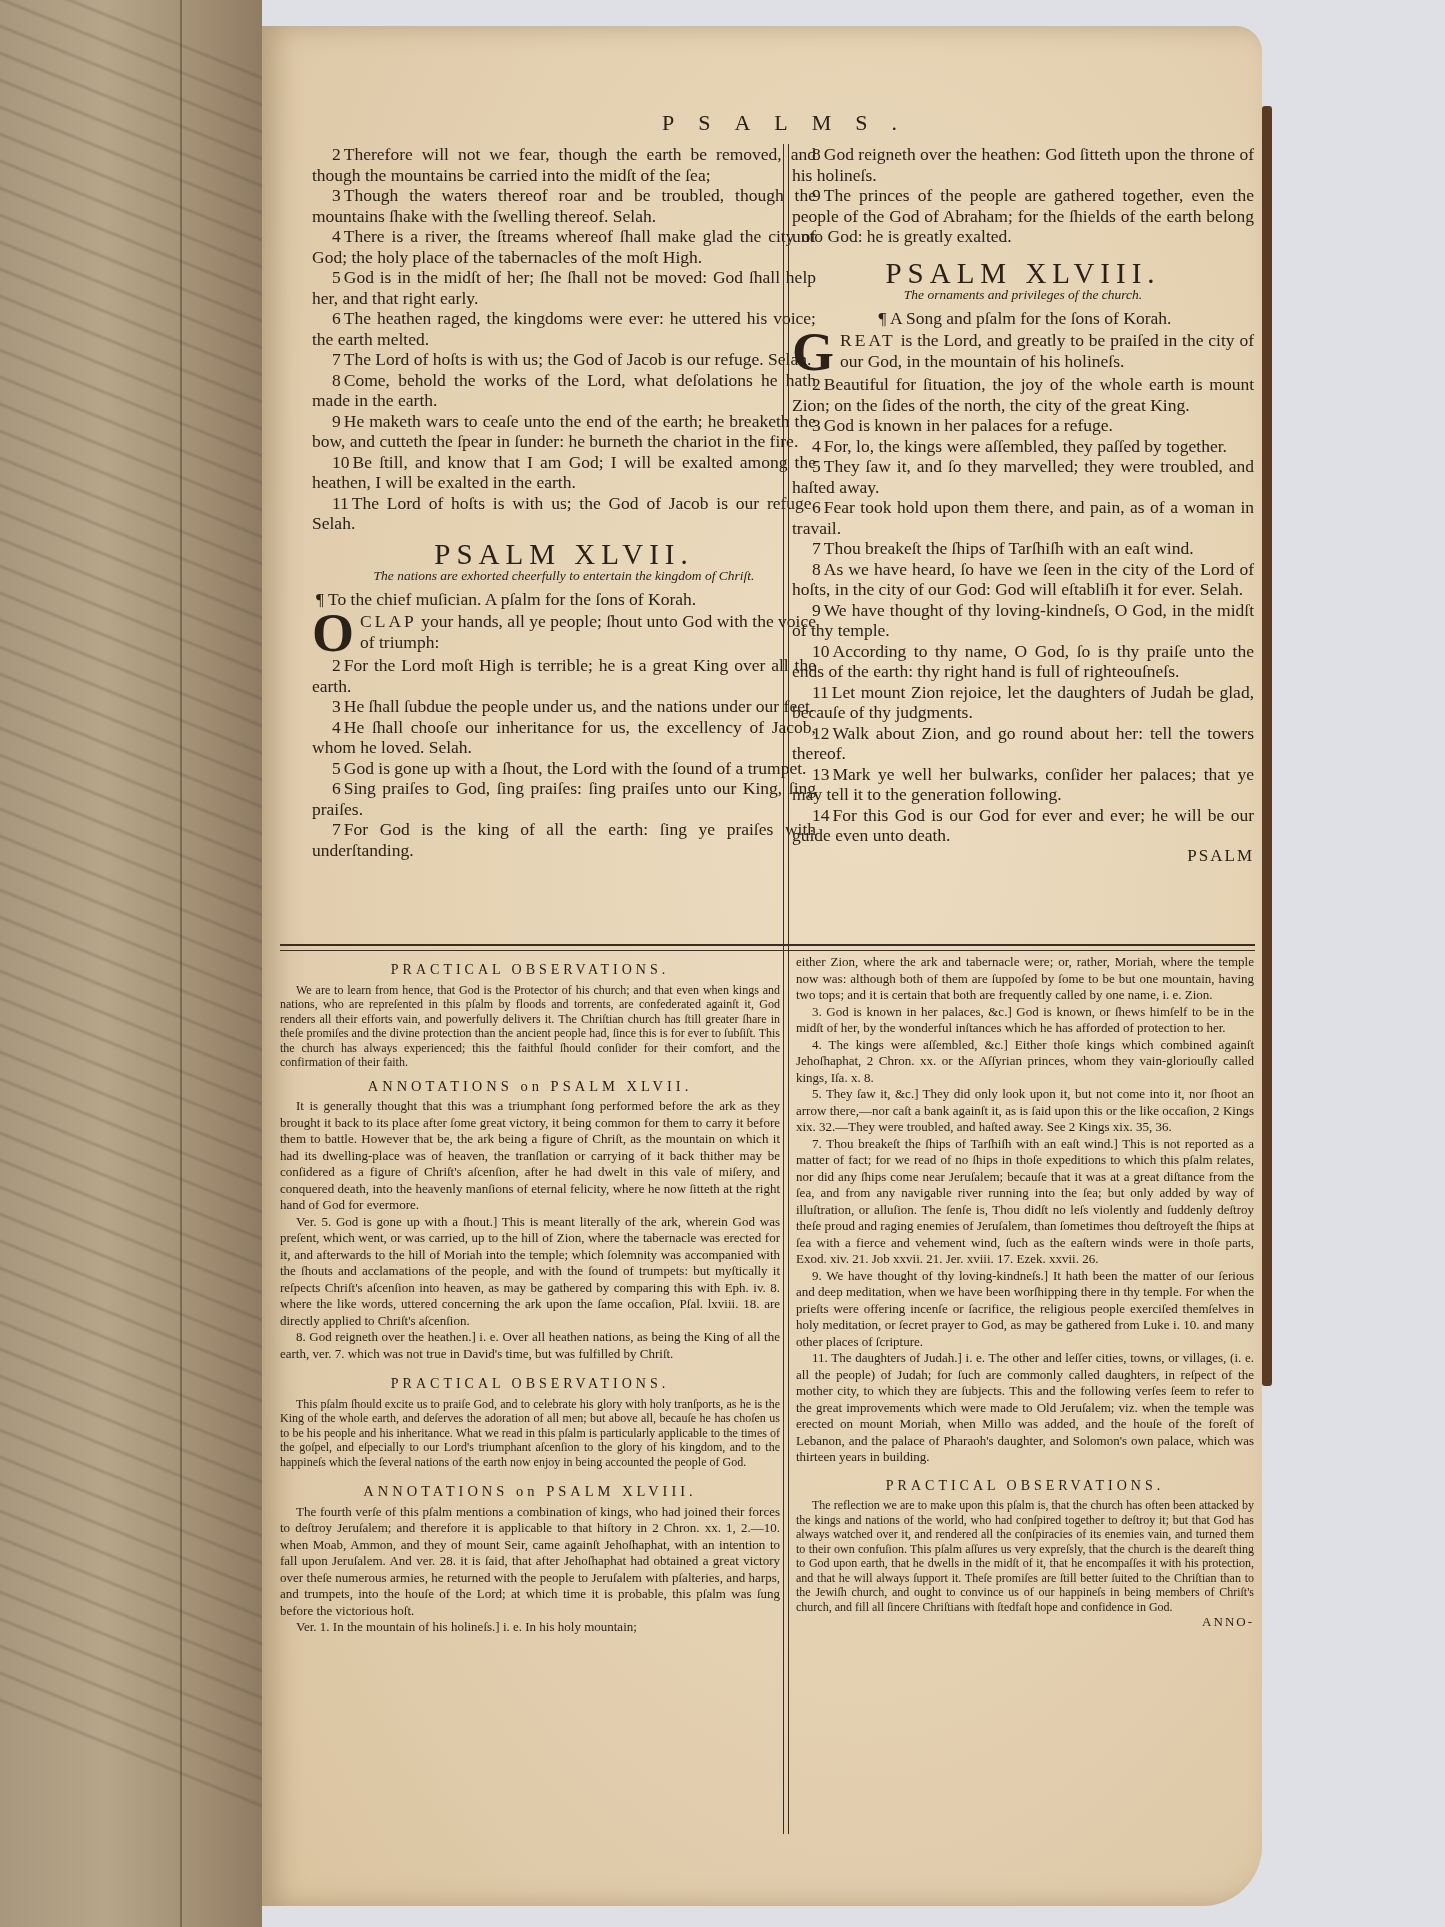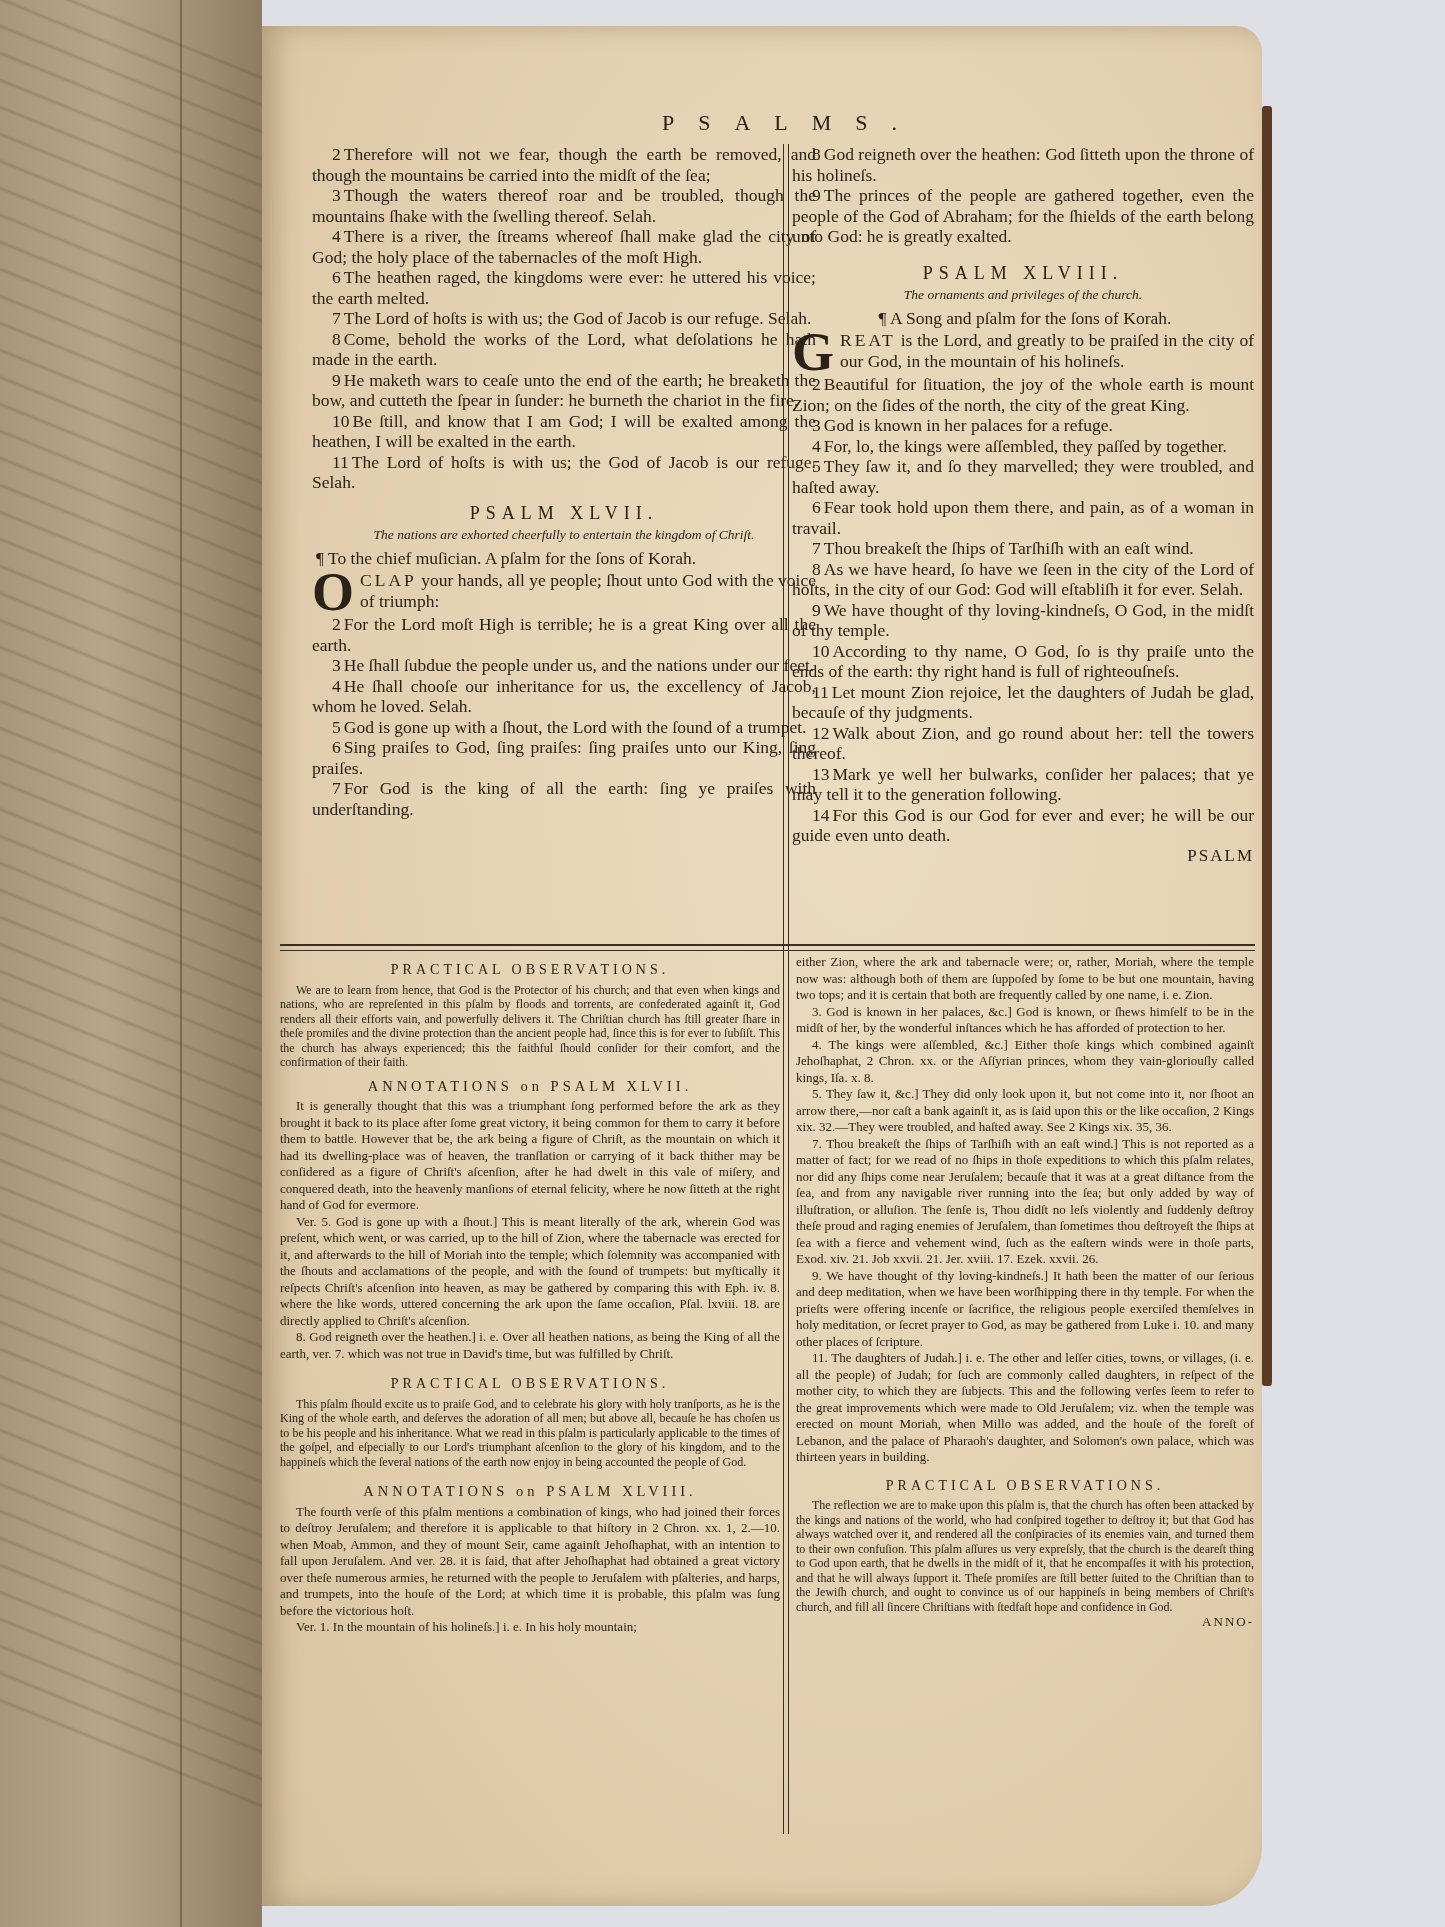--- a/index.html
+++ b/index.html
@@ -10,21 +10,21 @@
   .page{position:absolute;left:262px;top:26px;width:1250px;height:1960px;}
   .paper{position:absolute;left:0;top:0;width:1000px;height:1880px;background:radial-gradient(ellipse at 60% 40%,#ecdcc0 0%,#e4d1b2 55%,#d9c39f 100%);border-top-right-radius:26px;border-bottom-right-radius:60px;box-shadow:inset 14px 0 26px rgba(110,85,55,.35);}
   .fore-edge{position:absolute;left:1000px;top:80px;width:10px;height:1280px;background:#5a3a22;border-radius:3px;}
   .running-head{position:absolute;top:84px;left:400px;font-size:22px;letter-spacing:24px;}
   .col{position:absolute;font-size:17.5px;line-height:20.5px;text-align:justify;}
   .col-left{left:18px;top:118px;width:504px;margin-left:32px;}
   .col-right{left:530px;top:118px;width:462px;}
   .col-rule{position:absolute;left:521px;top:118px;width:4px;height:1690px;border-left:1px solid #3a2e22;border-right:1px solid #3a2e22;}
   .v{text-indent:20px;margin:0;}
   .v .n{margin-right:3px;}
-  .psalm-title{text-align:center;font-size:18px;letter-spacing:6px;margin:10px 0 2px;}
+  .psalm-title{text-align:center;font-size:29px;letter-spacing:6px;margin:10px 0 2px;}
   .psalm-sub{text-align:center;font-style:italic;font-size:13.5px;margin:0 0 2px;}
   .super{margin:0 0 2px 4px;}
   .dropcap-para{margin:0;}
   .dropcap{float:left;font-size:54px;line-height:44px;margin:0 6px 0 0;font-weight:bold;}
   .sc{letter-spacing:3px;}
   .hrule{position:absolute;left:18px;top:918px;width:975px;height:4px;border-top:2px solid #3a2e22;border-bottom:1px solid #3a2e22;}
   .notes{font-size:13px;line-height:16.5px;}
   .notes-left{left:18px;top:928px;width:500px;}
   .notes-right{left:534px;top:928px;width:458px;}
   .sec-head{text-align:center;letter-spacing:4px;font-size:14px;margin:8px 0 4px;}
@@ -48,20 +48,21 @@
   <div class="paper"></div>
   <div class="fore-edge"></div>
 
   <div class="running-head">PSALMS.</div>
 
   <div class="col col-left">
     <div>
       <p class="v"><span class="n">2</span><span>Therefore will not we fear, though the earth be removed, and though the mountains be carried into the midſt of the ſea;</span></p>
       <p class="v"><span class="n">3</span><span>Though the waters thereof roar and be troubled, though the mountains ſhake with the ſwelling thereof.  Selah.</span></p>
       <p class="v"><span class="n">4</span><span>There is a river, the ſtreams whereof ſhall make glad the city of God; the holy place of the tabernacles of the moſt High.</span></p>
+      <p class="v"><span class="n">5</span><span>God is in the midſt of her; ſhe ſhall not be moved: God ſhall help her, and that right early.</span></p>
       <p class="v"><span class="n">6</span><span>The heathen raged, the kingdoms were ever: he uttered his voice; the earth melted.</span></p>
       <p class="v"><span class="n">7</span><span>The Lord of hoſts is with us; the God of Jacob is our refuge.  Selah.</span></p>
       <p class="v"><span class="n">8</span><span>Come, behold the works of the Lord, what deſolations he hath made in the earth.</span></p>
       <p class="v"><span class="n">9</span><span>He maketh wars to ceaſe unto the end of the earth; he breaketh the bow, and cutteth the ſpear in ſunder: he burneth the chariot in the fire.</span></p>
       <p class="v"><span class="n">10</span><span>Be ſtill, and know that I am God; I will be exalted among the heathen, I will be exalted in the earth.</span></p>
       <p class="v"><span class="n">11</span><span>The Lord of hoſts is with us; the God of Jacob is our refuge.  Selah.</span></p>
     </div>
 
     <div>
       <div class="psalm-title">PSALM XLVII.</div>

